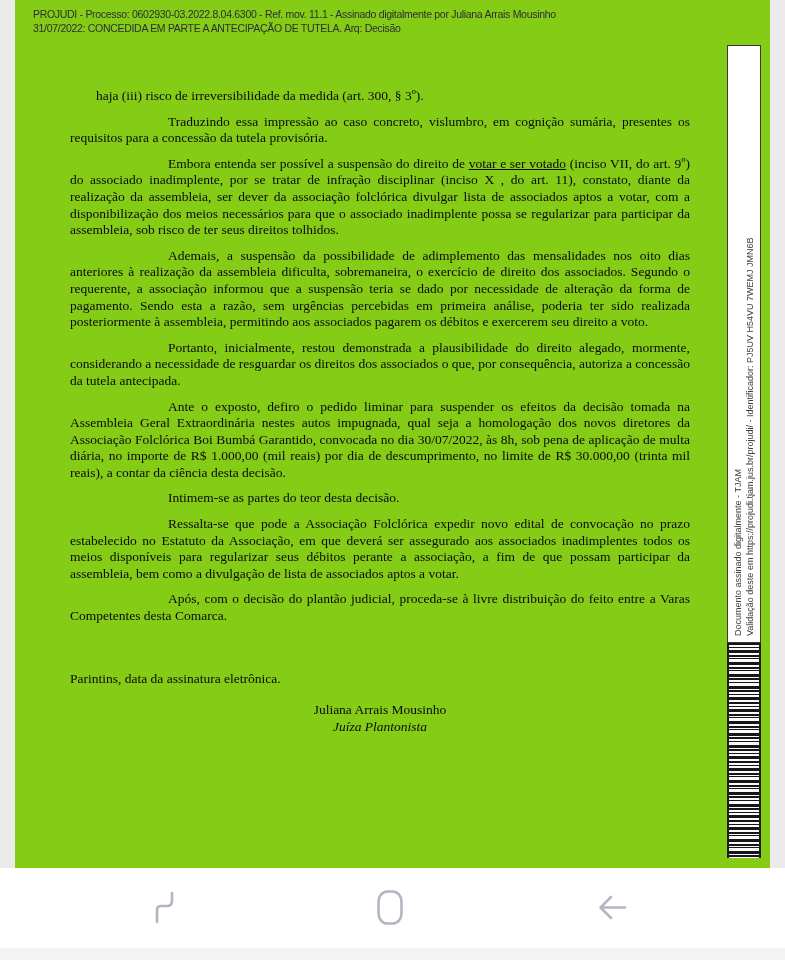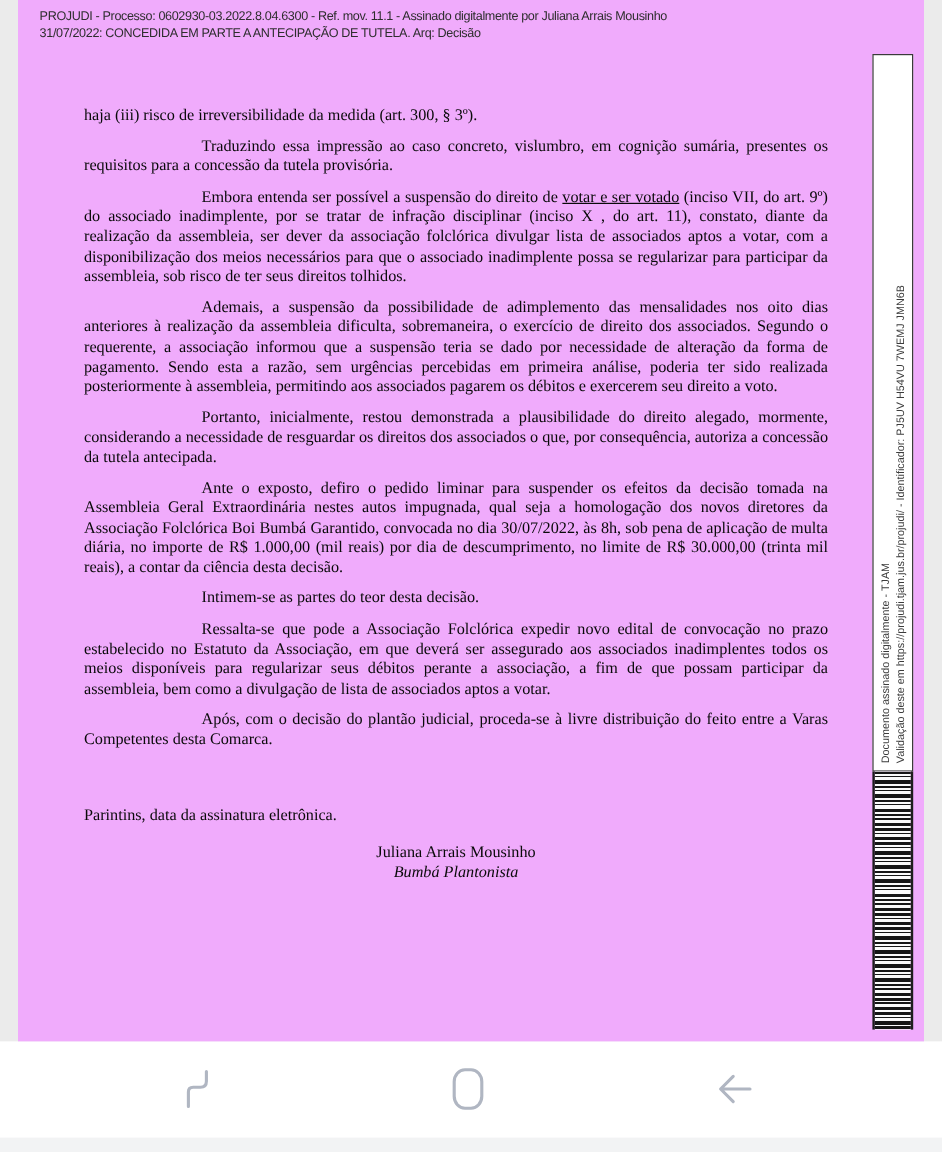--- a/index.html
+++ b/index.html
@@ -8,33 +8,33 @@
     position:relative; overflow:hidden; background:#ffffff;
     font-family:"Liberation Serif","DejaVu Serif",serif;
   }
   
   .doc-region {
     position:absolute; left:0; top:0; width:785px; height:868px;
     background:#ebebeb;
   }
   .page {
     position:absolute; left:15px; top:0; width:755px; height:868px;
-    background:#f0abfc;
+    background:#84cc16;
   }
   .pdf-header {
     position:absolute; top:7px; left:18px; right:30px;
     font-family:"Liberation Sans","DejaVu Sans",sans-serif;
     font-size:10.5px; line-height:14px; letter-spacing:-0.3px; color:#2e2e2e;
   }
   .body-text {
     position:absolute; left:55px; top:88px; width:620px;
     font-size:13.5px; line-height:16.6px; text-align:justify; color:#0a0a0a;
   }
   .body-text p { margin-top:9px; text-indent:98px; }
-  .body-text p.no-indent { margin-top:0; text-indent:0; }
+  .body-text p.no-indent { margin-top:0; text-indent:0;margin-left:26px; }
   .u { text-decoration:underline; }
   .sig-place { margin-top:46px !important; text-align:left; text-indent:0 !important; }
   .sig-name  { margin-top:15px !important; text-align:center; text-indent:0 !important; }
   .sig-role  { margin-top:0 !important; text-align:center; text-indent:0 !important; font-style:italic; }
   
   .stamp-box {
     position:absolute; left:712px; top:45px; width:34px; height:598px;
     border:1px solid #3a3a3a; background:#ffffff;
   }
   .stamp-text {
@@ -91,21 +91,21 @@
       <p>Traduzindo essa impressão ao caso concreto, vislumbro, em cognição sumária, presentes os requisitos para a concessão da tutela provisória.</p>
       <p><span>Embora entenda ser possível a suspensão do direito de </span><span class="u">votar e ser votado</span><span> (inciso VII, do art. 9º) do associado inadimplente, por se tratar de infração disciplinar (inciso X , do art. 11), constato, diante da realização da assembleia, ser dever da associação folclórica divulgar lista de associados aptos a votar, com a disponibilização dos meios necessários para que o associado inadimplente possa se regularizar para participar da assembleia, sob risco de ter seus direitos tolhidos.</span></p>
       <p>Ademais, a suspensão da possibilidade de adimplemento das mensalidades nos oito dias anteriores à realização da assembleia dificulta, sobremaneira, o exercício de direito dos associados. Segundo o requerente, a associação informou que a suspensão teria se dado por necessidade de alteração da forma de pagamento. Sendo esta a razão, sem urgências percebidas em primeira análise, poderia ter sido realizada posteriormente à assembleia, permitindo aos associados pagarem os débitos e exercerem seu direito a voto.</p>
       <p>Portanto, inicialmente, restou demonstrada a plausibilidade do direito alegado, mormente, considerando a necessidade de resguardar os direitos dos associados o que, por consequência, autoriza a concessão da tutela antecipada.</p>
       <p>Ante o exposto, defiro o pedido liminar para suspender os efeitos da decisão tomada na Assembleia Geral Extraordinária nestes autos impugnada, qual seja a homologação dos novos diretores da Associação Folclórica Boi Bumbá Garantido, convocada no dia 30/07/2022, às 8h, sob pena de aplicação de multa diária, no importe de R$ 1.000,00 (mil reais) por dia de descumprimento, no limite de R$ 30.000,00 (trinta mil reais), a contar da ciência desta decisão.</p>
       <p>Intimem-se as partes do teor desta decisão.</p>
       <p>Ressalta-se que pode a Associação Folclórica expedir novo edital de convocação no prazo estabelecido no Estatuto da Associação, em que deverá ser assegurado aos associados inadimplentes todos os meios disponíveis para regularizar seus débitos perante a associação, a fim de que possam participar da assembleia, bem como a divulgação de lista de associados aptos a votar.</p>
       <p>Após, com o decisão do plantão judicial, proceda-se à livre distribuição do feito entre a Varas Competentes desta Comarca.</p>
       <p class="sig-place">Parintins, data da assinatura eletrônica.</p>
       <p class="sig-name">Juliana Arrais Mousinho</p>
-      <p class="sig-role">Bumbá Plantonista</p>
+      <p class="sig-role">Juíza Plantonista</p>
     </div>
 
     <div class="stamp-box">
       <div class="stamp-text">
         <div>Documento assinado digitalmente - TJAM</div>
         <div>Validação deste em https://projudi.tjam.jus.br/projudi/ - Identificador: PJ5UV H54VU 7WEMJ JMN6B</div>
       </div>
     </div>
     <div class="barcode"></div>
 

